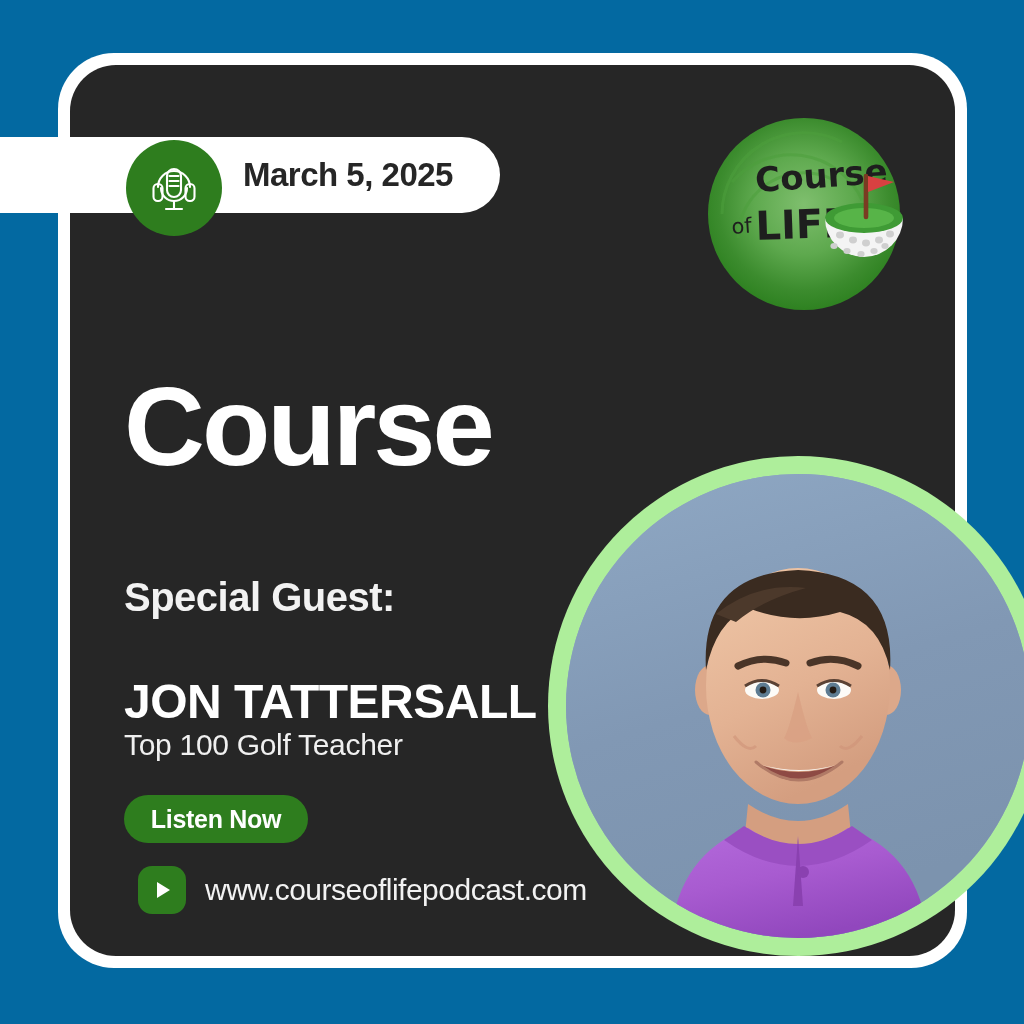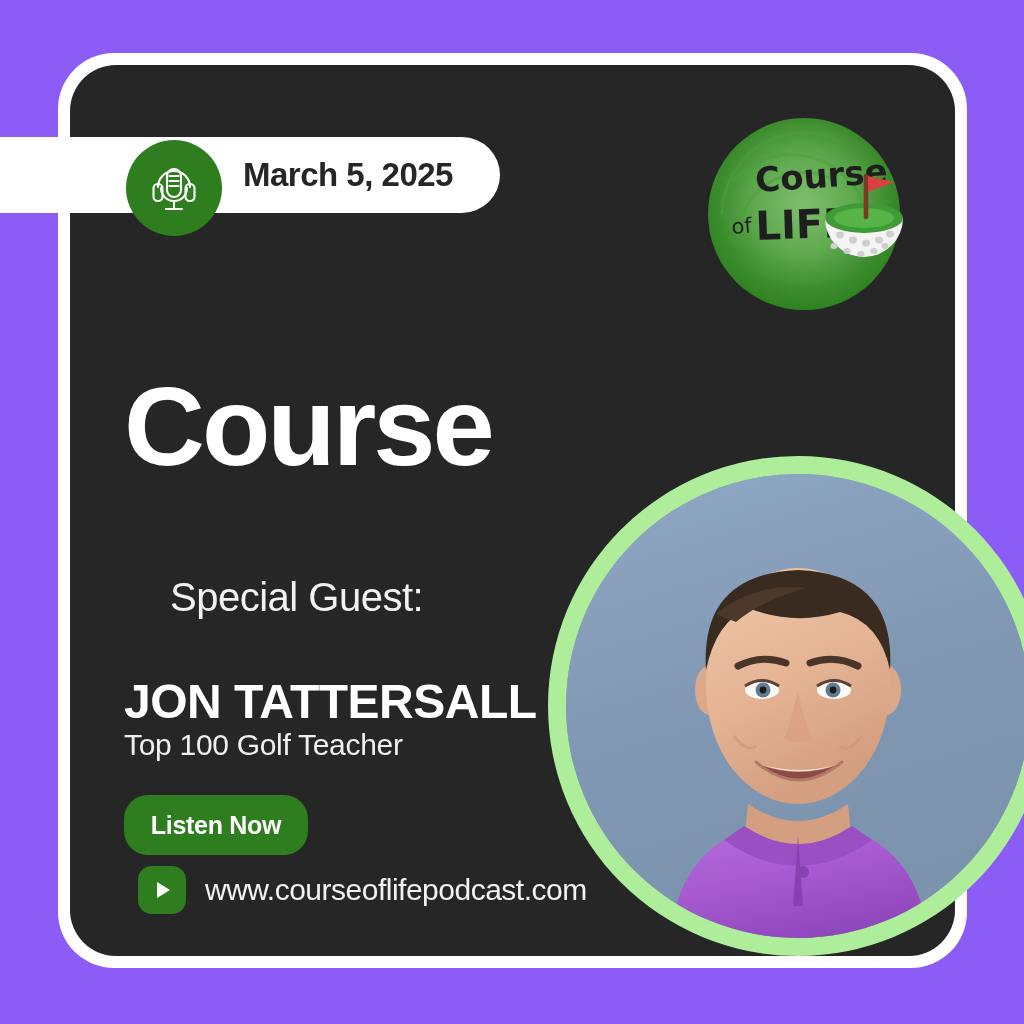--- a/index.html
+++ b/index.html
@@ -9,21 +9,21 @@
   }
   body {
     font-family: "Liberation Sans", sans-serif;
   }
 
   #poster {
     position: relative;
     width: 1024px;
     height: 1024px;
     overflow: hidden;
-    background: #8b5cf6;
+    background: #0369a1;
   }
 
   
   .white-frame {
     position: absolute;
     left: 58px;
     top: 53px;
     width: 909px;
     height: 915px;
     background: #ffffff;
@@ -104,24 +104,23 @@
   }
   .headline .l2 { display: block; }
 
   
   .guest-label {
     position: absolute;
     left: 124px;
     top: 575px;
     color: #f2f2f2;
     font-size: 40px;
-    font-weight: normal;
+    font-weight: bold;
     letter-spacing: -0.5px;
     z-index: 4;
-    margin-left: 46px;
   }
   .guest-name {
     position: absolute;
     left: 124px;
     top: 674px;
     color: #ffffff;
     font-size: 48px;
     font-weight: bold;
     letter-spacing: -0.5px;
     z-index: 4;
@@ -136,21 +135,21 @@
     letter-spacing: -0.3px;
     z-index: 4;
   }
 
   
   .cta-button {
     position: absolute;
     left: 124px;
     top: 795px;
     width: 184px;
-    height: 60px;
+    height: 48px;
     background: #2E7D1E;
     border: none;
     border-radius: 24px;
     color: #ffffff;
     font-family: "Liberation Sans", sans-serif;
     font-size: 25px;
     font-weight: bold;
     letter-spacing: -0.3px;
     cursor: pointer;
     padding: 0;

